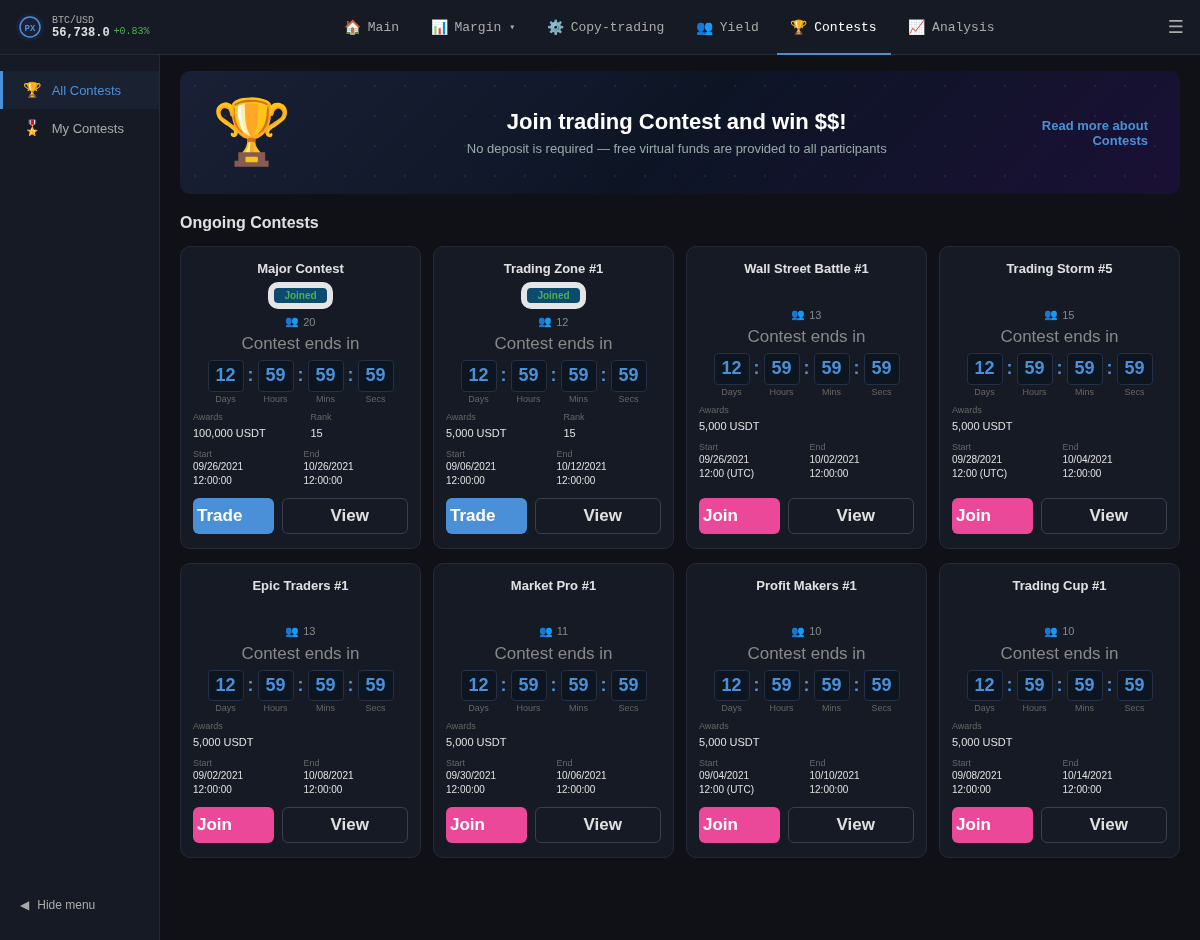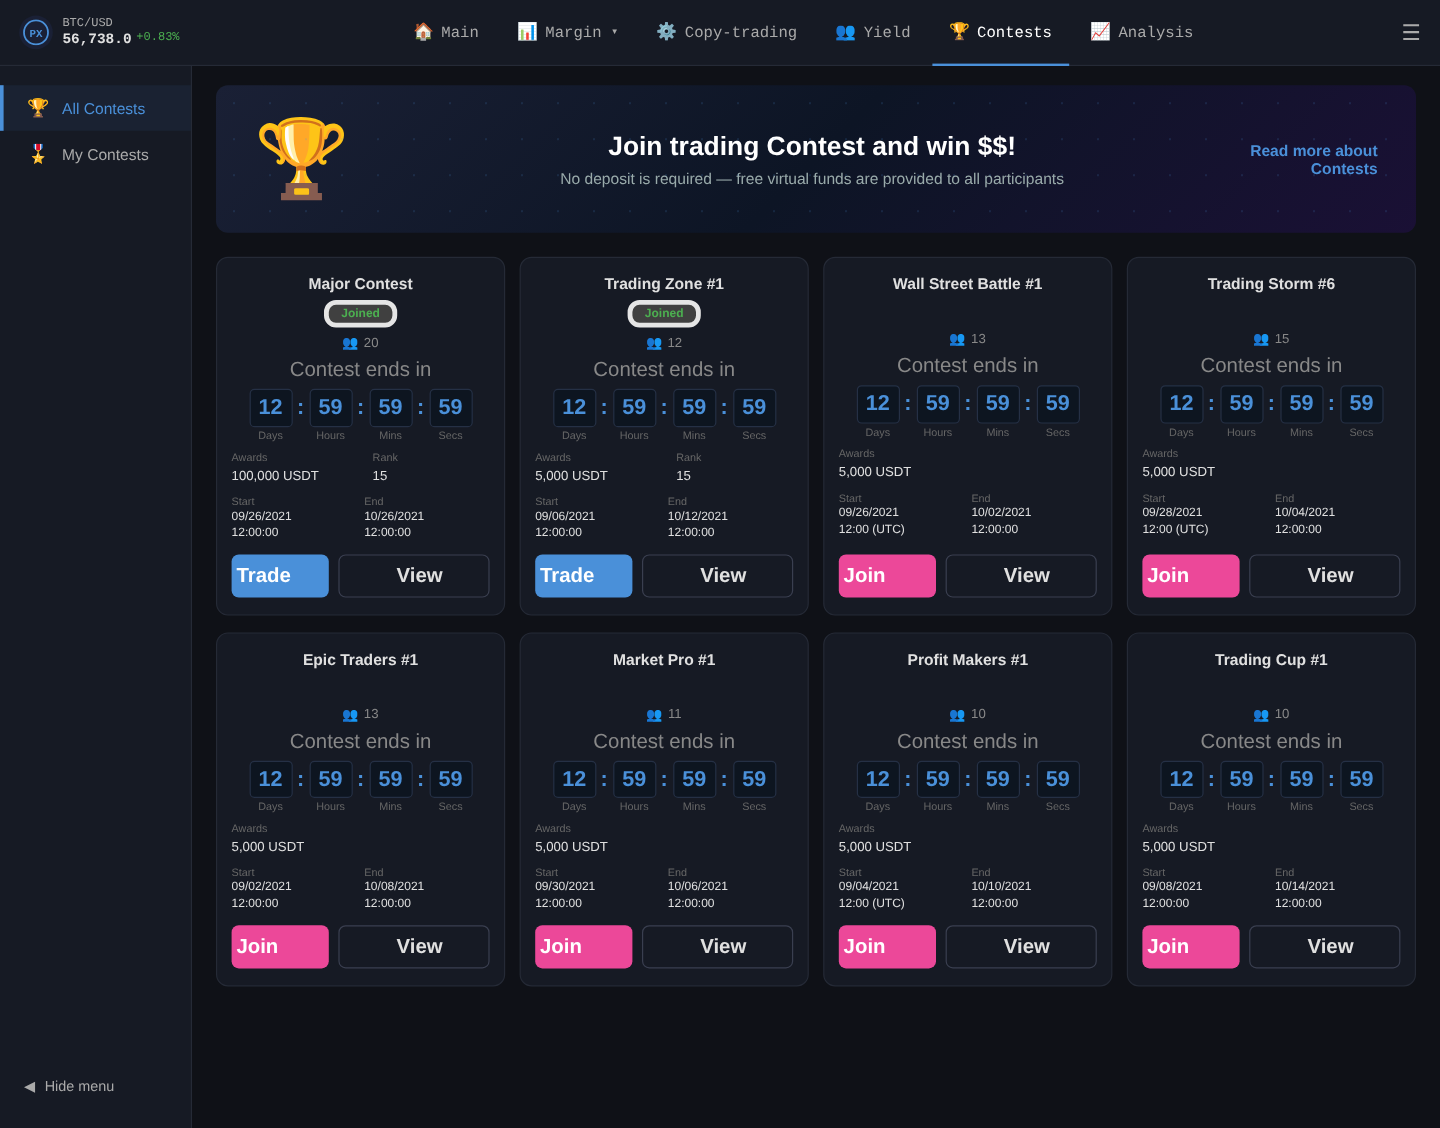--- a/index.html
+++ b/index.html
@@ -151,21 +151,21 @@
       color: #e0e0e0; margin-bottom: 6px;
     }
     .card-badge {
       text-align: center; margin-bottom: 6px;
     }
     .badge {
       display: inline-block;
       padding: 2px 10px; border-radius: 10px;
       font-size: 10px; font-weight: 600;
     }
-    .badge-joined { background: #404040; color: #4caf50; border: 4px solid #e5e5e5; }
+    .badge-joined { background: #0c4a6e; color: #4caf50; border: 6px solid #e5e5e5; }
     .card-participants {
       display: flex; align-items: center; justify-content: center;
       gap: 4px; font-size: 11px; color: #888; margin-bottom: 6px;
     }
     .card-ends-label {
       text-align: center; font-size: 17px; color: #888; margin-bottom: 6px;
     }
 
     
     .countdown {
@@ -317,20 +317,21 @@
       <div class="banner-text">
         <div class="banner-title">Join trading Contest and win $$!</div>
         <div class="banner-sub">No deposit is required — free virtual funds are provided to all participants</div>
       </div>
       <div class="banner-link">
         <span>Read more about</span>
         <span>Contests</span>
       </div>
     </div>
 
+    <div class="section-title">Ongoing Contests</div>
 
     <div class="contest-grid" id="grid-row1">
     <div class="contest-card">
       <div class="card-title">Major Contest</div>
       <div class="card-badge">
          <span class="badge badge-joined">Joined</span>
        </div>
       <div class="card-participants">
         <span>👥</span>
         <span>20</span>
@@ -486,21 +487,21 @@
           <span>10/02/2021<br>12:00:00</span>
         </div>
       </div>
       <div class="card-buttons">
         <button class="btn btn-join">Join</button>
         <button class="btn btn-outline">View</button>
       </div>
     </div>
 
     <div class="contest-card">
-      <div class="card-title">Trading Storm  #6</div>
+      <div class="card-title">Trading Storm  #5</div>
       <div class="card-badge" style="height:20px;"></div>
       <div class="card-participants">
         <span>👥</span>
         <span>15</span>
       </div>
       <div class="card-ends-label">Contest ends in</div>
       <div class="countdown">
         <div class="countdown-unit">
           <div class="countdown-val">12</div>
           <div class="countdown-label">Days</div>

